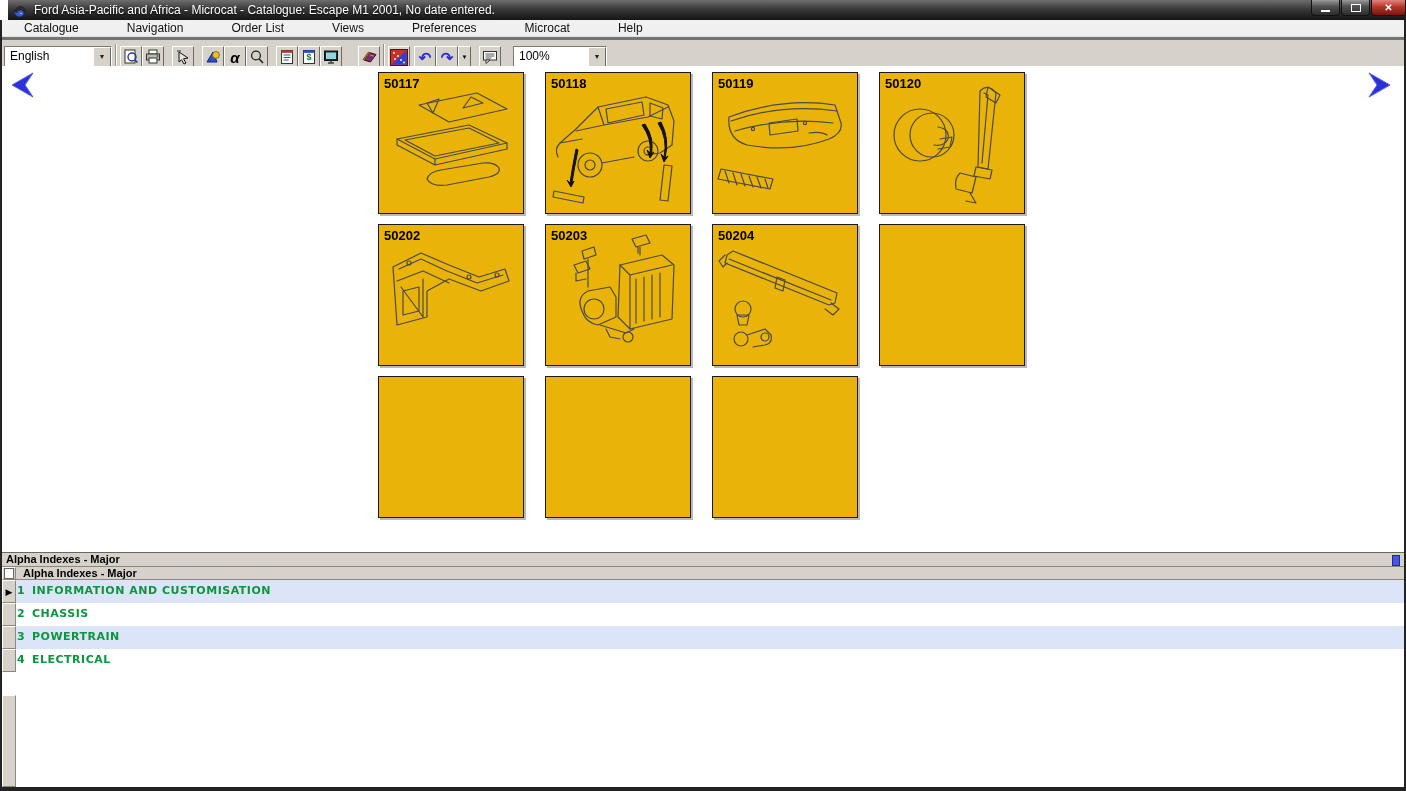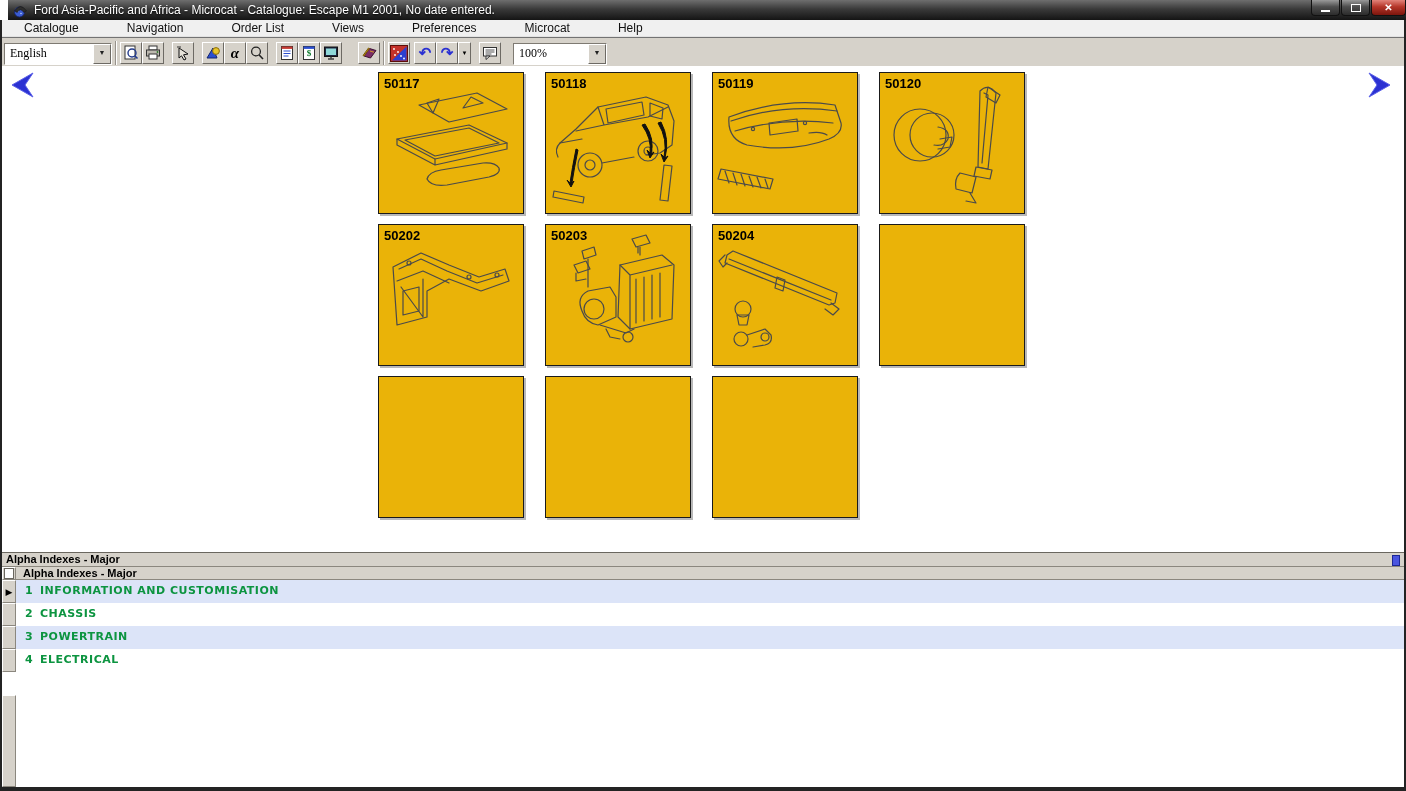--- a/index.html
+++ b/index.html
@@ -17,21 +17,21 @@
     color:#fff;display:flex;align-items:center;justify-content:center;font-size:10px;margin-left:1px;}
   .win-btn.close{width:33px;background:linear-gradient(#e2837a,#b53629 45%,#7c150d);font-weight:bold;}
   .max-glyph{width:8px;height:6px;border:1px solid #fff;display:inline-block;}
   .min-glyph{width:9px;height:3px;border-bottom:2px solid #fff;display:inline-block;margin-top:4px;}
   
   .menubar{position:absolute;top:20px;left:0;width:100%;height:16px;background:#f0f0f0;
     display:flex;font-size:12px;color:#111;border-bottom:1px solid #e2e2e2;}
   .menu-item{padding:0 24px;line-height:16px;cursor:default;}
   
   .toolbar{position:absolute;top:37px;left:0;width:100%;height:28px;background:#d6d2ca;
-    border-top:1px solid #737373;border-bottom:1px solid #96918a;display:flex;align-items:center;font-family:Liberation Serif, serif;}
+    border-top:3px solid #737373;border-bottom:1px solid #96918a;display:flex;align-items:flex-end;}
   .combo{height:20px;margin-top:3px;background:#fff;border:1px solid;
     border-color:#7e7a72 #fff #fff #7e7a72;display:flex;}
   .combo .val{font-size:12px;padding:2px 0 0 5px;color:#000;flex:1;white-space:nowrap;}
   .combo .arrow-btn{width:16px;background:#d6d2ca;border:1px solid;
     border-color:#fff #6d6a64 #6d6a64 #fff;text-align:center;font-size:7px;line-height:17px;color:#222;}
   .tb-sep{width:0;height:24px;margin:1px 3px 0 3px;border-left:1px solid #96918a;border-right:1px solid #fff;}
   .tb-btn{width:22px;height:22px;margin-top:2px;background:#d6d2ca;border:1px solid;
     border-color:#fff #6d6a64 #6d6a64 #fff;display:flex;align-items:center;justify-content:center;
     box-sizing:border-box;position:relative;}
   .tb-btn.narrow{width:13px;}
@@ -62,21 +62,21 @@
     box-sizing:border-box;display:flex;align-items:center;justify-content:center;}
   .chk{width:8px;height:9px;background:#fff;border:1px solid #6a675f;}
   .col-hdr{flex:1;background:#d6d2ca;font-weight:bold;font-size:11px;line-height:13px;
     padding-left:7px;color:#000;border-bottom:1px solid #8b877e;}
   .tbl-rows{position:absolute;top:580px;left:2px;right:2px;}
   .trow{height:23px;display:flex;}
   .sel{width:14px;background:#d6d2ca;border:1px solid;border-color:#fff #8b877e #8b877e #fff;
     box-sizing:border-box;display:flex;align-items:center;justify-content:center;
     font-size:9px;color:#000;}
   .rowc{flex:1;font-family:"DejaVu Sans",sans-serif;font-weight:bold;font-size:11px;color:#0c9440;
-    letter-spacing:.5px;padding-top:4px;padding-left:9px;background:#fff;}
+    letter-spacing:.5px;padding-top:4px;padding-left:1px;background:#fff;}
   .trow.alt .rowc{background:#dce4f8;}
   .rnum{display:inline-block;min-width:15px;}
   .sel-strip{position:absolute;top:695px;left:2px;width:14px;height:92px;background:#d6d2ca;
     border:1px solid;border-color:#fff #8b877e #8b877e #fff;box-sizing:border-box;}
   
   .edge-l{position:absolute;left:0;top:20px;bottom:0;width:2px;background:#232323;}
   .edge-r{position:absolute;right:0;top:20px;bottom:0;width:2px;background:#232323;}
   .edge-b{position:absolute;left:0;right:0;bottom:0;height:4px;background:#232323;}
 </style>
 </head>

